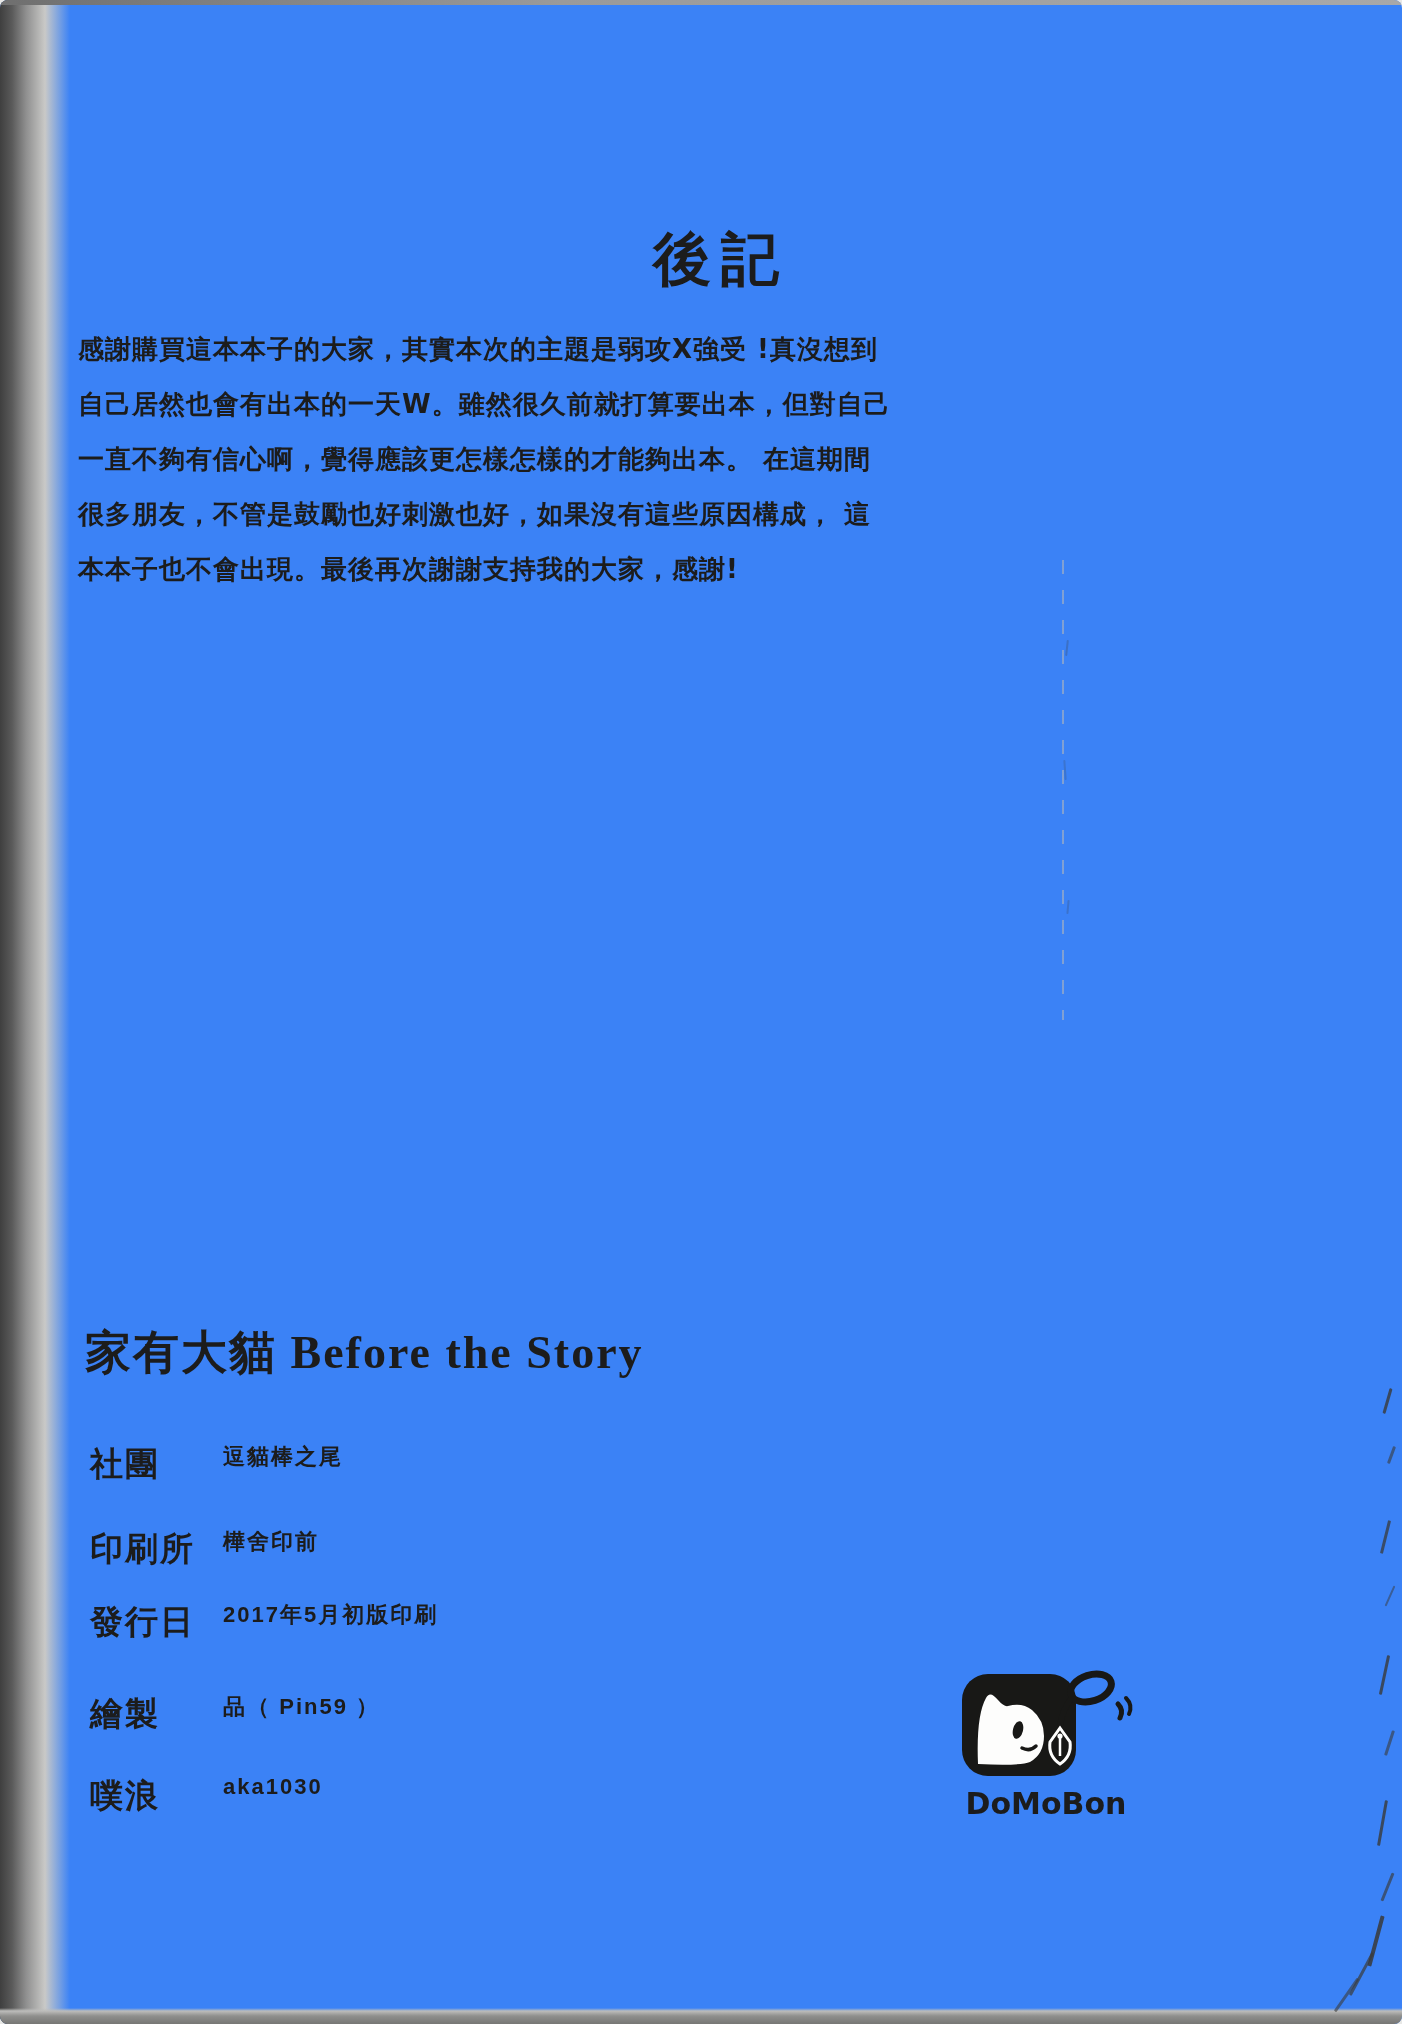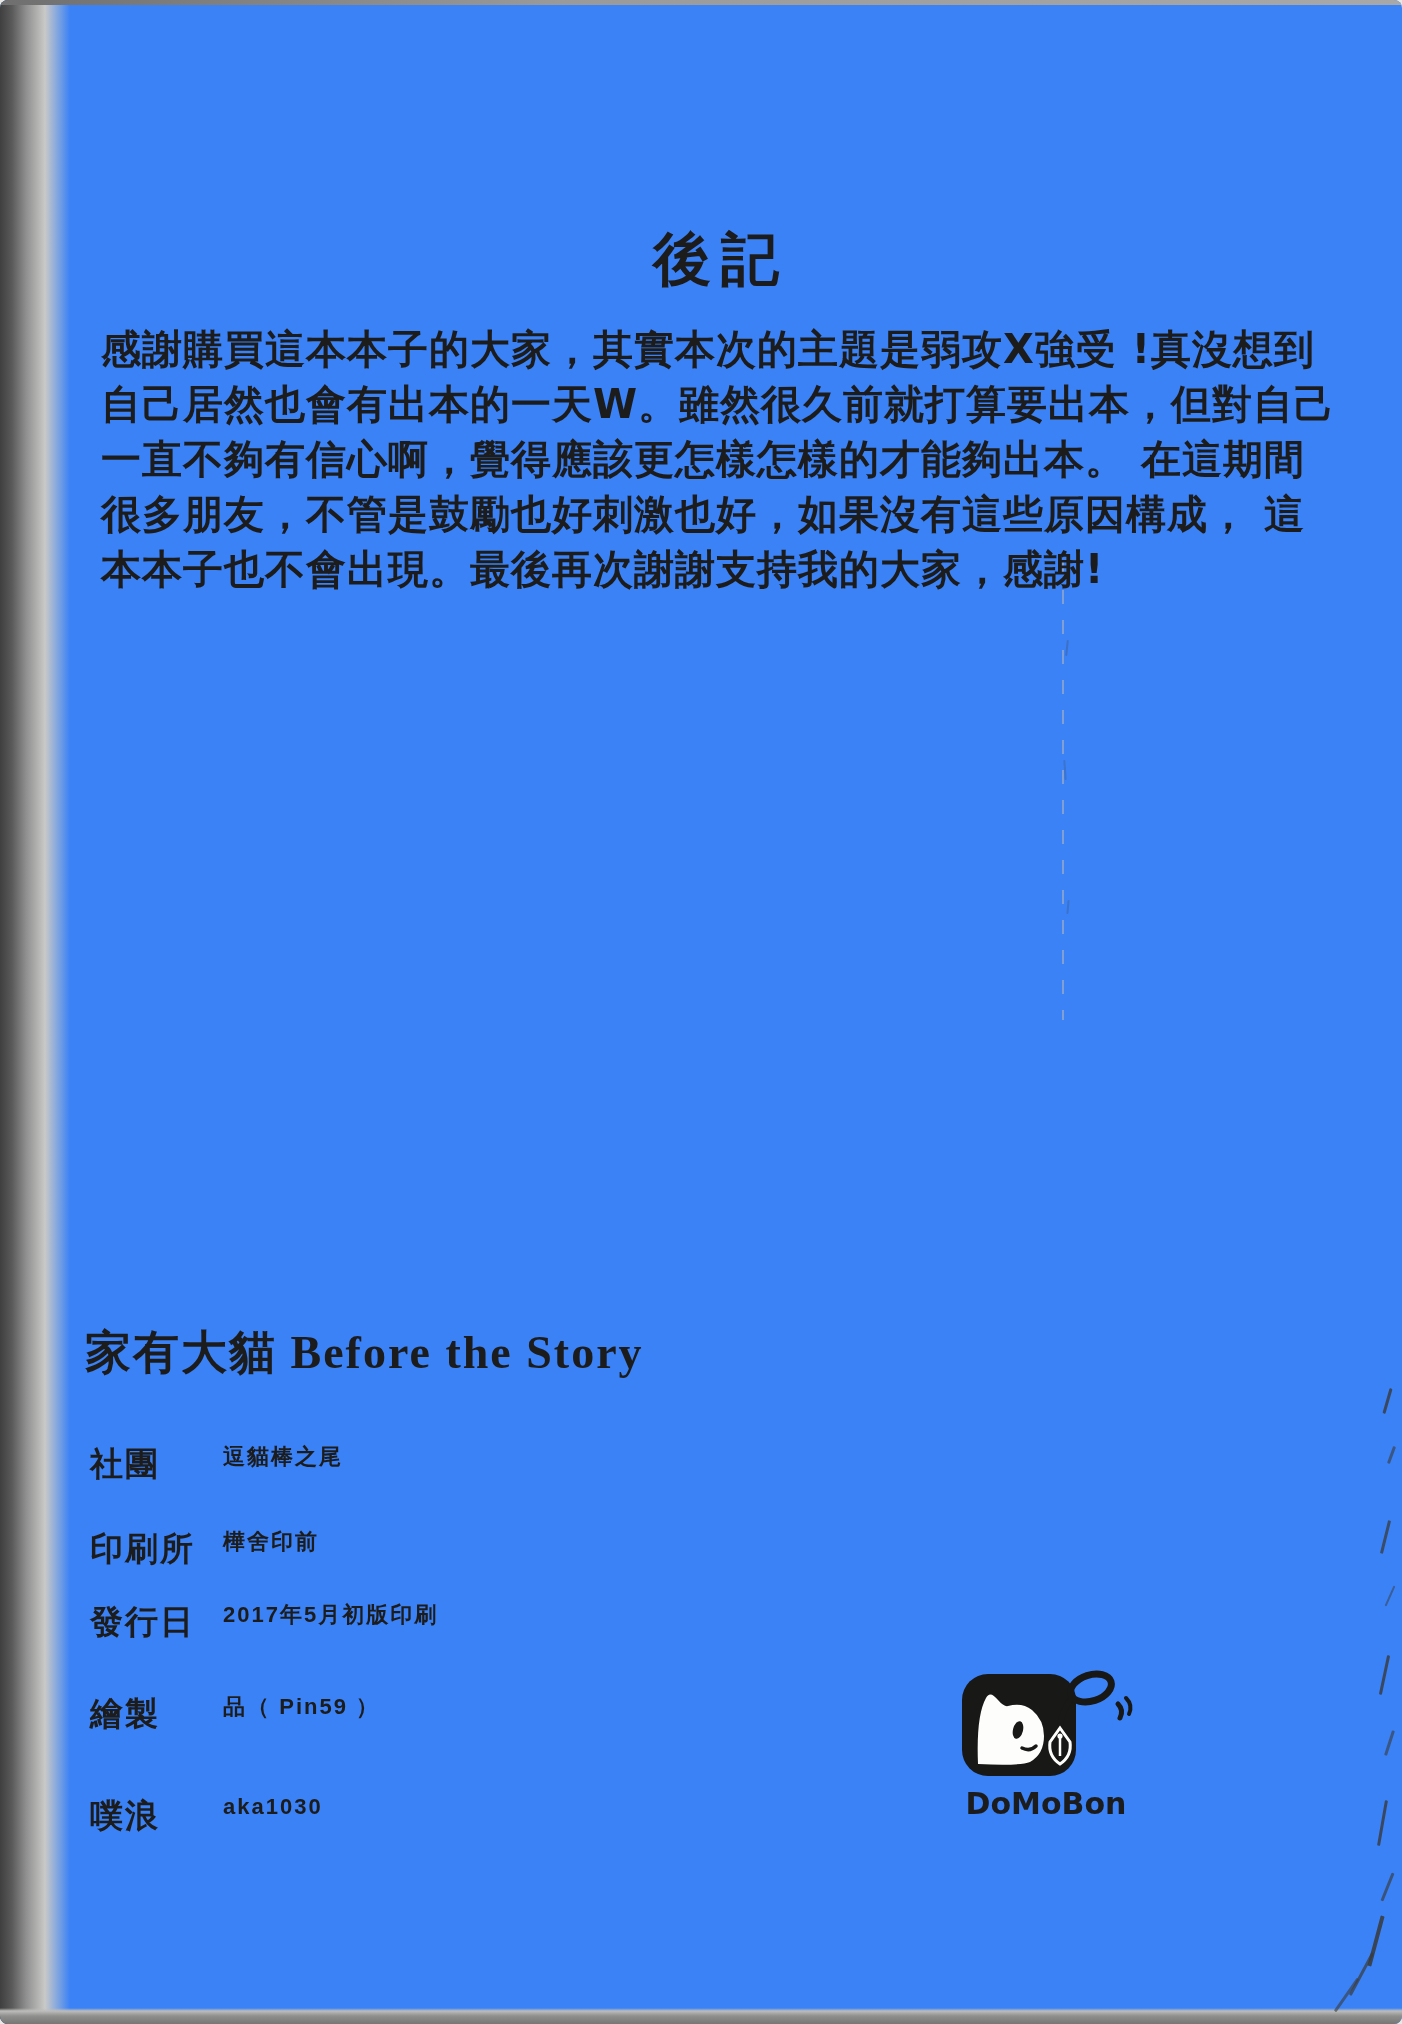--- a/index.html
+++ b/index.html
@@ -32,22 +32,22 @@
   }
   .scratch{position:absolute;background:#3a3a38;border-radius:1px;}
   
   .afterword-title{
     position:absolute;left:0;right:0;top:182px;
     text-align:center;
     font-size:58px;font-weight:700;letter-spacing:10px;
     text-indent:40px;
   }
   .afterword-body{
-    position:absolute;left:101px;top:322px;width:985px;
-    font-size:40px;font-weight:600;line-height:55px;
+    position:absolute;left:78px;top:322px;width:985px;
+    font-size:26px;font-weight:600;line-height:55px;
     letter-spacing:1px;white-space:nowrap;
   }
   
   .book-title{
     position:absolute;left:85px;top:1322px;
     font-size:46px;font-weight:600;letter-spacing:2px;
     font-family:Liberation Serif, serif;
   }
   .credits{position:absolute;left:90px;top:1442px;}
   .credit-row{position:absolute;left:0;white-space:nowrap;}
@@ -57,21 +57,21 @@
   }
   .credit-value{
     display:inline-block;
     font-size:22px;font-weight:600;letter-spacing:2px;
     font-family:Liberation Sans, sans-serif;
   }
   .row-0{top:0px;}
   .row-1{top:85px;}
   .row-2{top:158px;}
   .row-3{top:250px;}
-  .row-4{top:352px;}
+  .row-4{top:332px;}
   
   .logo{position:absolute;left:956px;top:1668px;width:180px;height:165px;}
   .logo-text{
     position:absolute;left:0;width:180px;top:118px;
     text-align:center;
     font-size:30px;font-weight:700;letter-spacing:0px;
     font-family:"DejaVu Sans",sans-serif;
   }
 </style>
 </head>

